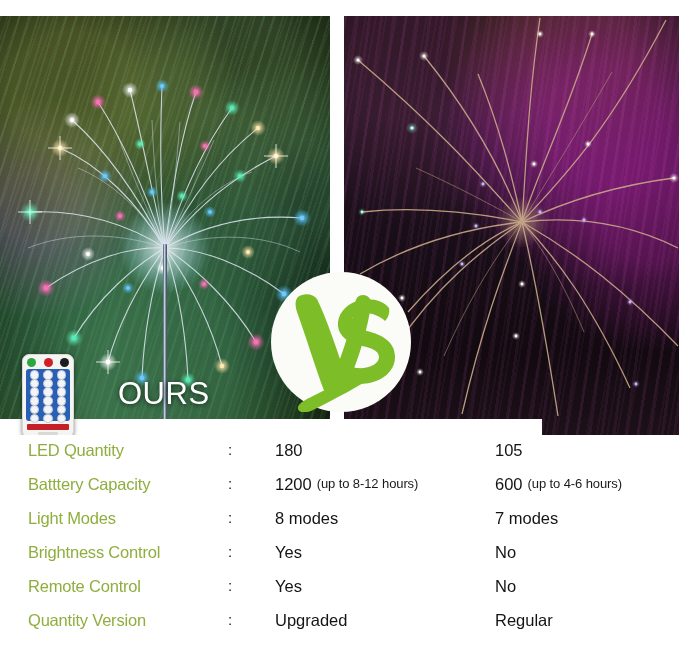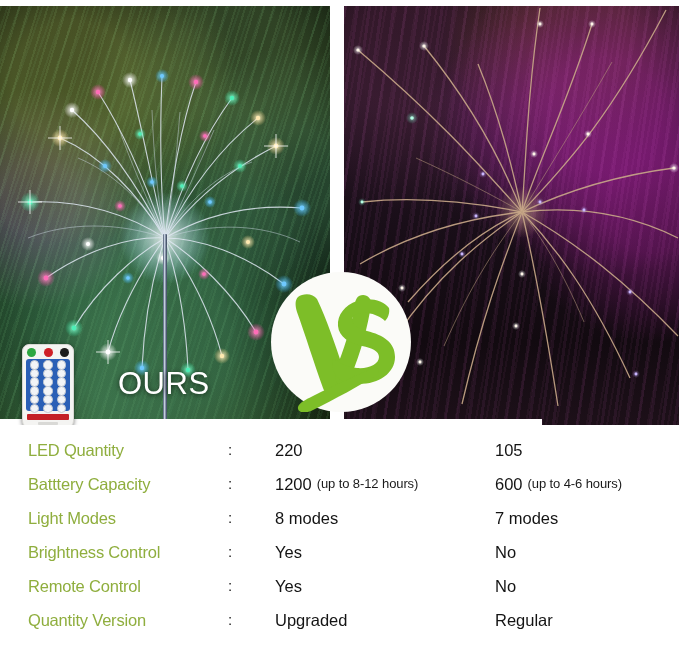--- a/index.html
+++ b/index.html
@@ -26,21 +26,21 @@
   .photo-band {
     position: absolute;
     left: 0;
     top: 0;
     width: 679px;
     height: 419px;
     background: #ffffff;
   }
   .photo {
     position: absolute;
-    top: 6px;
+    top: 16px;
     height: 419px;
     overflow: hidden;
   }
   .photo-ours  { left: 0;     width: 330px; }
   .photo-others{ left: 344px; width: 335px; }
 
   
   .bg-ours {
     position: absolute;
     inset: 0;
@@ -542,21 +542,21 @@
       </svg>
     </div>
   </div>
 
   <div class="spec-table">
 
     <div class="spec-row">
       <div class="cell cell-label">LED Quantity</div>
       <div class="cell cell-colon">:</div>
       <div class="cell cell-ours">
-        <span class="val-main">220</span>
+        <span class="val-main">180</span>
         <span class="val-note"></span>
       </div>
       <div class="cell cell-others">
         <span class="val-main">105</span>
         <span class="val-note"></span>
       </div>
     </div>
 
     <div class="spec-row">
       <div class="cell cell-label">Batttery Capacity</div>

